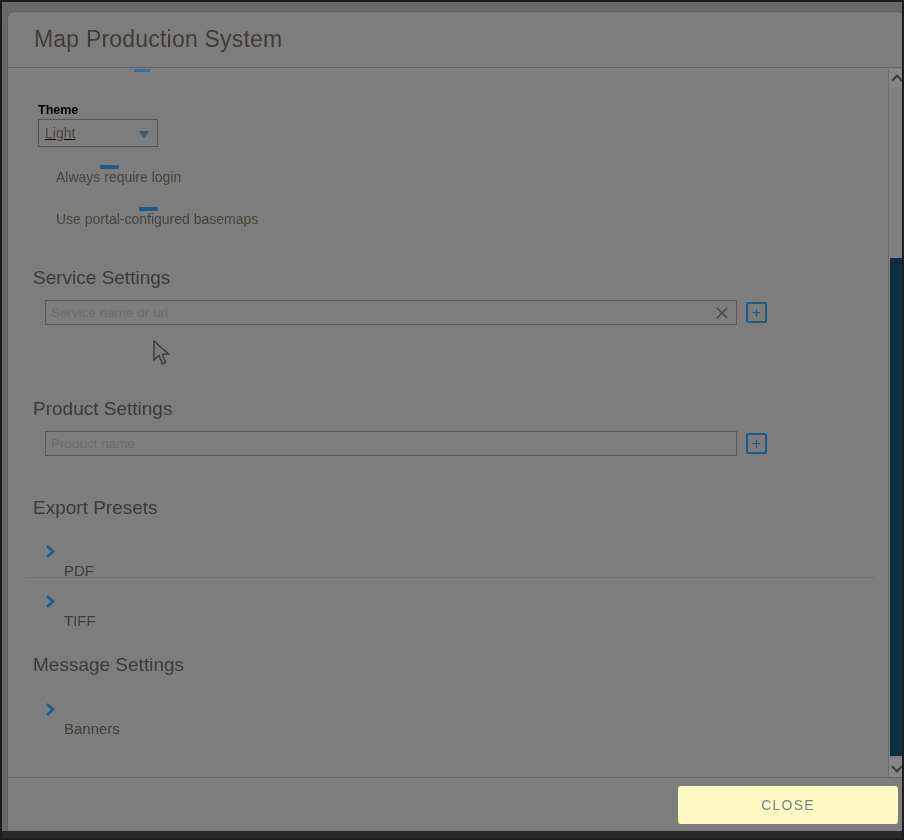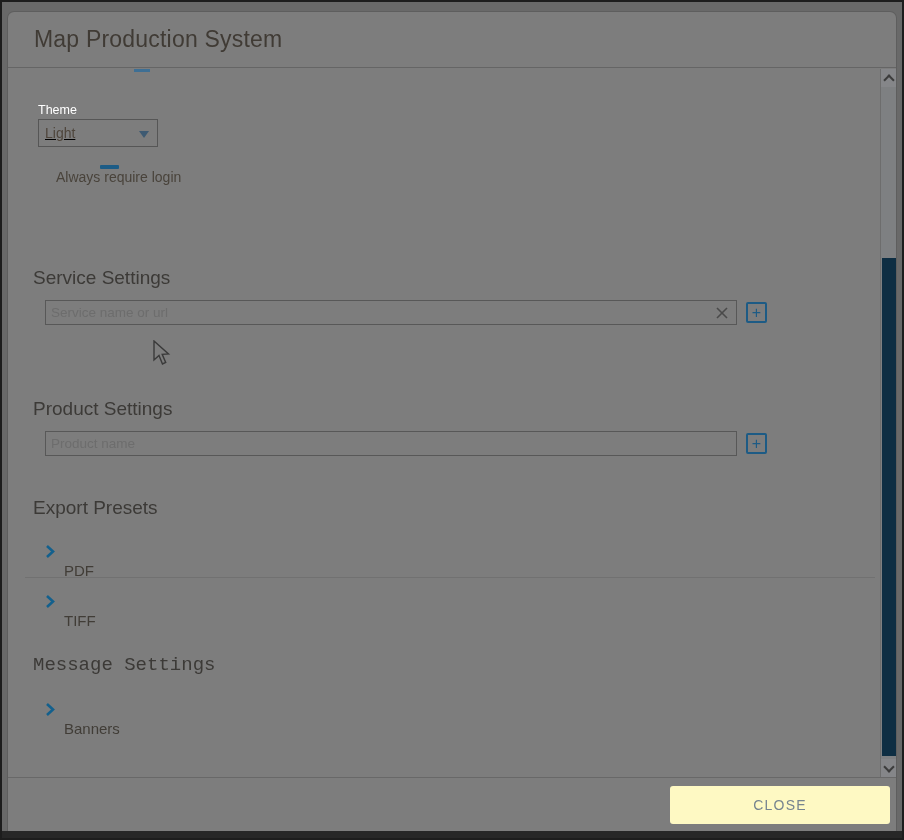--- a/index.html
+++ b/index.html
@@ -1,31 +1,31 @@
 <!DOCTYPE html>
 <html><head>
 <meta charset="utf-8">
 <style>
   html,body{margin:0;padding:0;background:#0f0f0f;font-family:"Liberation Sans",sans-serif;}
   .screen{position:relative;width:904px;height:840px;background:#696969;border:2px solid #1d1d1d;box-sizing:border-box;overflow:hidden;}
   .bottom-strip{position:absolute;left:0;right:0;bottom:0;height:7px;background:#272727;}
 
   .dialog{position:absolute;left:6px;top:10px;width:888px;height:820px;background:#7d7d7d;
-          border-radius:6px 6px 0 0;box-shadow:0 0 0 1px rgba(0,0,0,0.10);}
+          border-radius:6px 6px 0 0;box-shadow:0 0 0 1px rgba(0,0,0,0.10);padding-left:8px;}
 
   
   .dlg-header{position:absolute;left:0;top:0;right:0;height:56px;display:flex;align-items:center;
               padding-left:26px;border-bottom:1px solid #656565;box-sizing:border-box;}
   .dlg-title{font-size:23px;color:#403b35;letter-spacing:.2px;}
 
   
   .dlg-content{position:absolute;left:0;top:57px;right:0;height:708px;overflow:hidden;}
   .peek{position:absolute;left:126px;top:0;width:16px;height:3px;background:#3e6f94;}
 
-  .field-label{position:absolute;left:30px;top:34px;font-size:12.5px;color:#ffffff;}
+  .field-label{position:absolute;left:30px;top:34px;font-size:12.5px;color:#000000;font-weight:bold;}
   .dropdown{position:absolute;left:30px;top:50px;width:120px;height:28px;border:1px solid #565656;
             box-sizing:border-box;display:flex;align-items:center;padding-left:6px;cursor:default;text-decoration:underline;}
   .dropdown-value{font-size:14px;color:#4f463c;}
   .caret-down{position:absolute;right:8px;top:11px;width:0;height:0;
               border-left:5px solid transparent;border-right:5px solid transparent;border-top:7px solid #3e5a72;}
 
   .check-row{position:absolute;left:30px;display:flex;align-items:center;height:20px;flex-direction:column;}
   .checkbox{width:15px;height:15px;border:2px solid #1d5c86;border-radius:1px;background:transparent;}
   .check-label{margin-left:18px;font-size:14px;color:#49433b;}
 
@@ -81,20 +81,24 @@
       <div class="field-label">Theme</div>
       <div class="dropdown">
         <span class="dropdown-value">Light</span>
         <span class="caret-down"></span>
       </div>
 
       <div class="check-row" style="top:96px;">
         <span class="checkbox"></span>
         <span class="check-label">Always require login</span>
       </div>
+      <div class="check-row" style="top:138px;">
+        <span class="checkbox"></span>
+        <span class="check-label">Use portal-configured basemaps</span>
+      </div>
 
       <div class="section-heading" style="top:198px;">Service Settings</div>
       <div class="input-row" style="top:231px;">
         <span class="text-input">
           <input type="text" placeholder="Service name or url" style="">
           <svg class="clear-x" viewBox="0 0 14 14">
             <line x1="2" y1="2" x2="12" y2="12" stroke="#4a4a4a" stroke-width="1.6"></line>
             <line x1="12" y1="2" x2="2" y2="12" stroke="#4a4a4a" stroke-width="1.6"></line>
           </svg>
         </span>
@@ -128,21 +132,21 @@
 
       <div class="divider" style="top:508px;"></div>
 
       <div class="expand-row" style="top:521px;">
         <svg width="10" height="15" viewBox="0 0 10 15">
           <polyline points="2,2 8,7.5 2,13" fill="none" stroke="#13608d" stroke-width="2.6"></polyline>
         </svg>
         <span class="expand-label">TIFF</span>
       </div>
 
-      <div class="section-heading" style="top:585px;font-family:Liberation Mono, monospace;">Message Settings</div>
+      <div class="section-heading" style="top:585px;">Message Settings</div>
 
       <div class="expand-row" style="top:629px;">
         <svg width="10" height="15" viewBox="0 0 10 15">
           <polyline points="2,2 8,7.5 2,13" fill="none" stroke="#13608d" stroke-width="2.6"></polyline>
         </svg>
         <span class="expand-label">Banners</span>
       </div>
 
       <div class="scrollbar">
         <div class="sb-btn sb-up">

